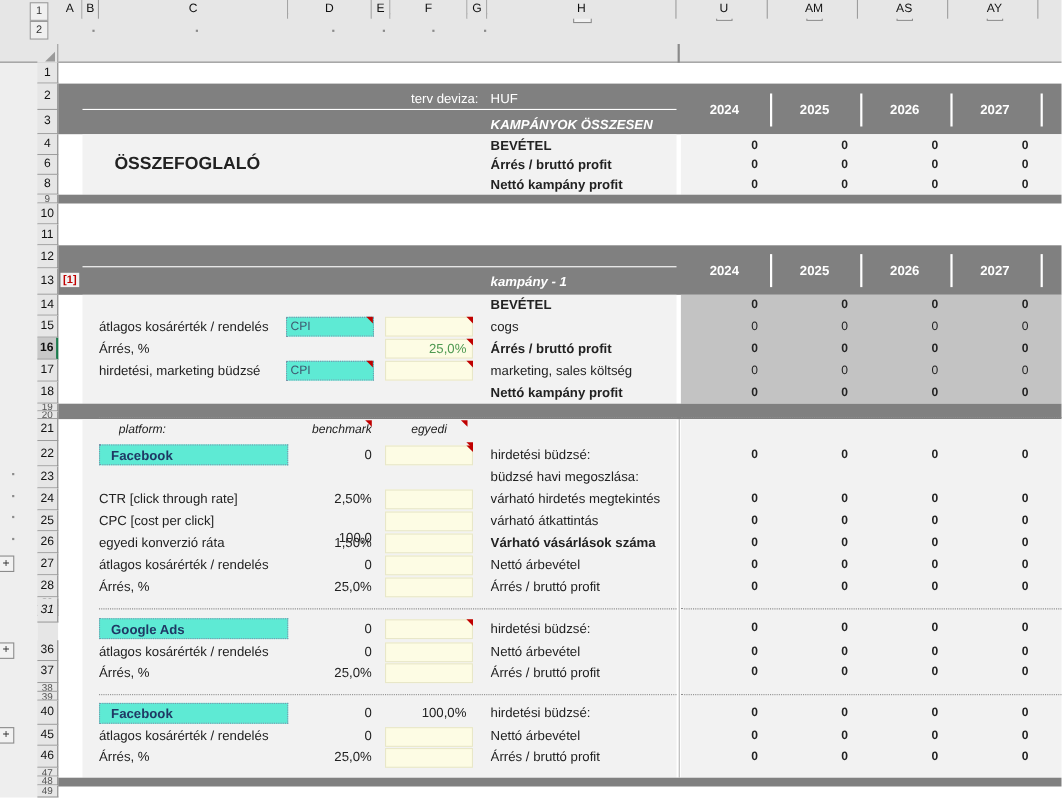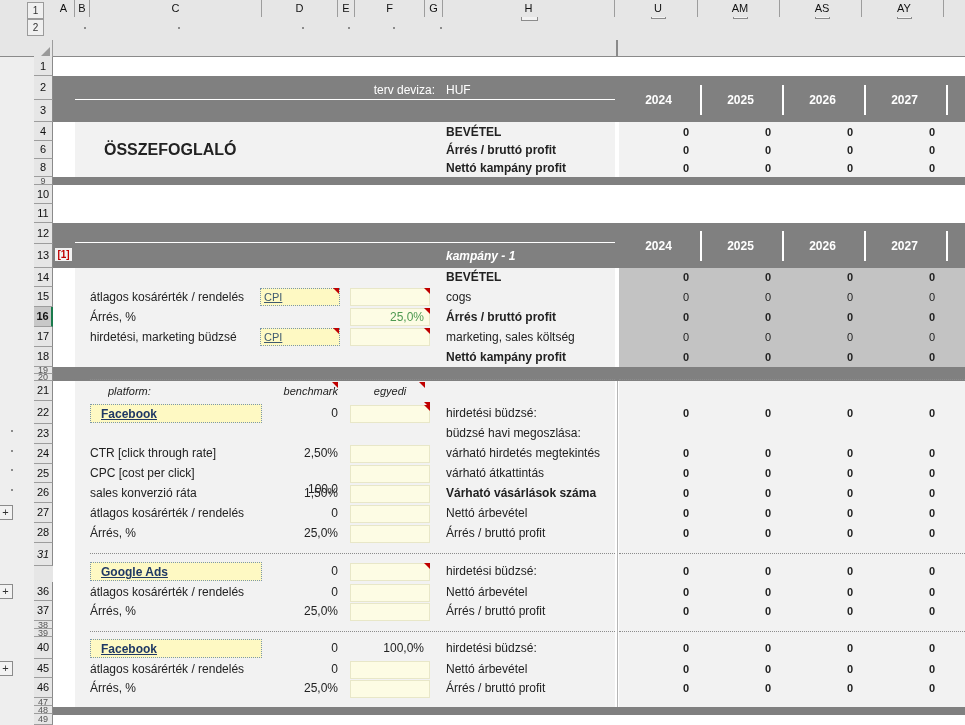--- a/index.html
+++ b/index.html
@@ -108,23 +108,23 @@
     position: absolute; color: #fff; font-weight: bold; font-size: 12px;
     text-align: center; line-height: 19px;
   }
   .yr-sep { position: absolute; width: 2px; background: #ffffff; }
 
   
   .inp-yellow {
     position: absolute; background: #fdfce4; border: 1px solid #e8e7c8;
   }
   .inp-blue {
-    position: absolute; background: #fef9c3;
+    position: absolute; background: #5eead4;
     border: 1px dotted #7a96ad;
-    font-size: 11px; color: #3f5a70; line-height: 17px; padding-left: 3px; text-decoration: underline;
+    font-size: 11px; color: #3f5a70; line-height: 17px; padding-left: 3px;
   }
   .inp-blue.platform {
     color: #1f3864; font-weight: bold; font-size: 12px; padding-left: 10px;
   }
   .note-yellow {
     position: absolute; background: #fdfce4;
     color: #4f9a52; font-size: 12px; line-height: 19px; padding-left: 5px;
   }
   .cmt-tri {
     position: absolute; width: 0; height: 0;
@@ -248,20 +248,21 @@
     </div>
 
   <div class="band-gray" style="left:53px; top:76px; width:912px; height:46px;"></div>
   <div class="band-light" style="left:75px; top:122px; width:540px; height:55px;"></div>
   <div class="band-light" style="left:619px; top:122px; width:346px; height:55px;"></div>
   <div class="band-gray" style="left:53px; top:177px; width:912px; height:8px;"></div>
   <div class="white-line" style="left:75px; top:99px; width:540px;"></div>
 
   <div class="cell c-right white" style="left:255px; top:81px; width:180px; height:19px;">terv deviza:</div>
   <div class="cell white" style="left:446px; top:81px; width:160px; height:19px;">HUF</div>
+  <div class="cell white bold ital" style="left:446px; top:104px; width:170px; height:19px;">KAMPÁNYOK ÖSSZESEN</div>
   <div class="cell bold dark" style="left:104px; top:139px; width:250px; height:22px; font-size:16px; line-height:22px;">ÖSSZEFOGLALÓ</div>
 
   <div id="summary-years">
       <div class="yr" style="left:619px;top:91px;width:79px;">2024</div>
       <div class="yr-sep" style="left:700px;top:85px;height:30px;"></div>
       <div class="yr" style="left:701px;top:91px;width:79px;">2025</div>
       <div class="yr-sep" style="left:782px;top:85px;height:30px;"></div>
       <div class="yr" style="left:783px;top:91px;width:79px;">2026</div>
       <div class="yr-sep" style="left:864px;top:85px;height:30px;"></div>
       <div class="yr" style="left:865px;top:91px;width:79px;">2027</div>
@@ -394,21 +395,21 @@
       <div class="cell c-right bold" style="left:783px;top:444px;width:70px;height:19px;font-size:11px;">0</div>
       <div class="cell c-right bold" style="left:865px;top:444px;width:70px;height:19px;font-size:11px;">0</div>
       <div class="cell" style="left:90px;top:464px;width:172px;height:19px;">CPC [cost per click]</div>
       <div class="cell c-right" style="left:262px;top:480px;width:76px;height:19px;">100,0</div>
       <div class="inp-yellow" style="left:350px;top:465px;width:80px;height:18px;"></div>
       <div class="cell " style="left:446px;top:464px;width:172px;height:19px;">várható átkattintás</div>
       <div class="cell c-right bold" style="left:619px;top:464px;width:70px;height:19px;font-size:11px;">0</div>
       <div class="cell c-right bold" style="left:701px;top:464px;width:70px;height:19px;font-size:11px;">0</div>
       <div class="cell c-right bold" style="left:783px;top:464px;width:70px;height:19px;font-size:11px;">0</div>
       <div class="cell c-right bold" style="left:865px;top:464px;width:70px;height:19px;font-size:11px;">0</div>
-      <div class="cell" style="left:90px;top:484px;width:172px;height:19px;">sales konverzió ráta</div>
+      <div class="cell" style="left:90px;top:484px;width:172px;height:19px;">egyedi konverzió ráta</div>
       <div class="cell c-right" style="left:262px;top:484px;width:76px;height:19px;">1,50%</div>
       <div class="inp-yellow" style="left:350px;top:485px;width:80px;height:18px;"></div>
       <div class="cell bold" style="left:446px;top:484px;width:172px;height:19px;">Várható vásárlások száma</div>
       <div class="cell c-right bold" style="left:619px;top:484px;width:70px;height:19px;font-size:11px;">0</div>
       <div class="cell c-right bold" style="left:701px;top:484px;width:70px;height:19px;font-size:11px;">0</div>
       <div class="cell c-right bold" style="left:783px;top:484px;width:70px;height:19px;font-size:11px;">0</div>
       <div class="cell c-right bold" style="left:865px;top:484px;width:70px;height:19px;font-size:11px;">0</div>
       <div class="cell" style="left:90px;top:504px;width:172px;height:19px;">átlagos kosárérték / rendelés</div>
       <div class="cell c-right" style="left:262px;top:504px;width:76px;height:19px;">0</div>
       <div class="inp-yellow" style="left:350px;top:505px;width:80px;height:18px;"></div>

